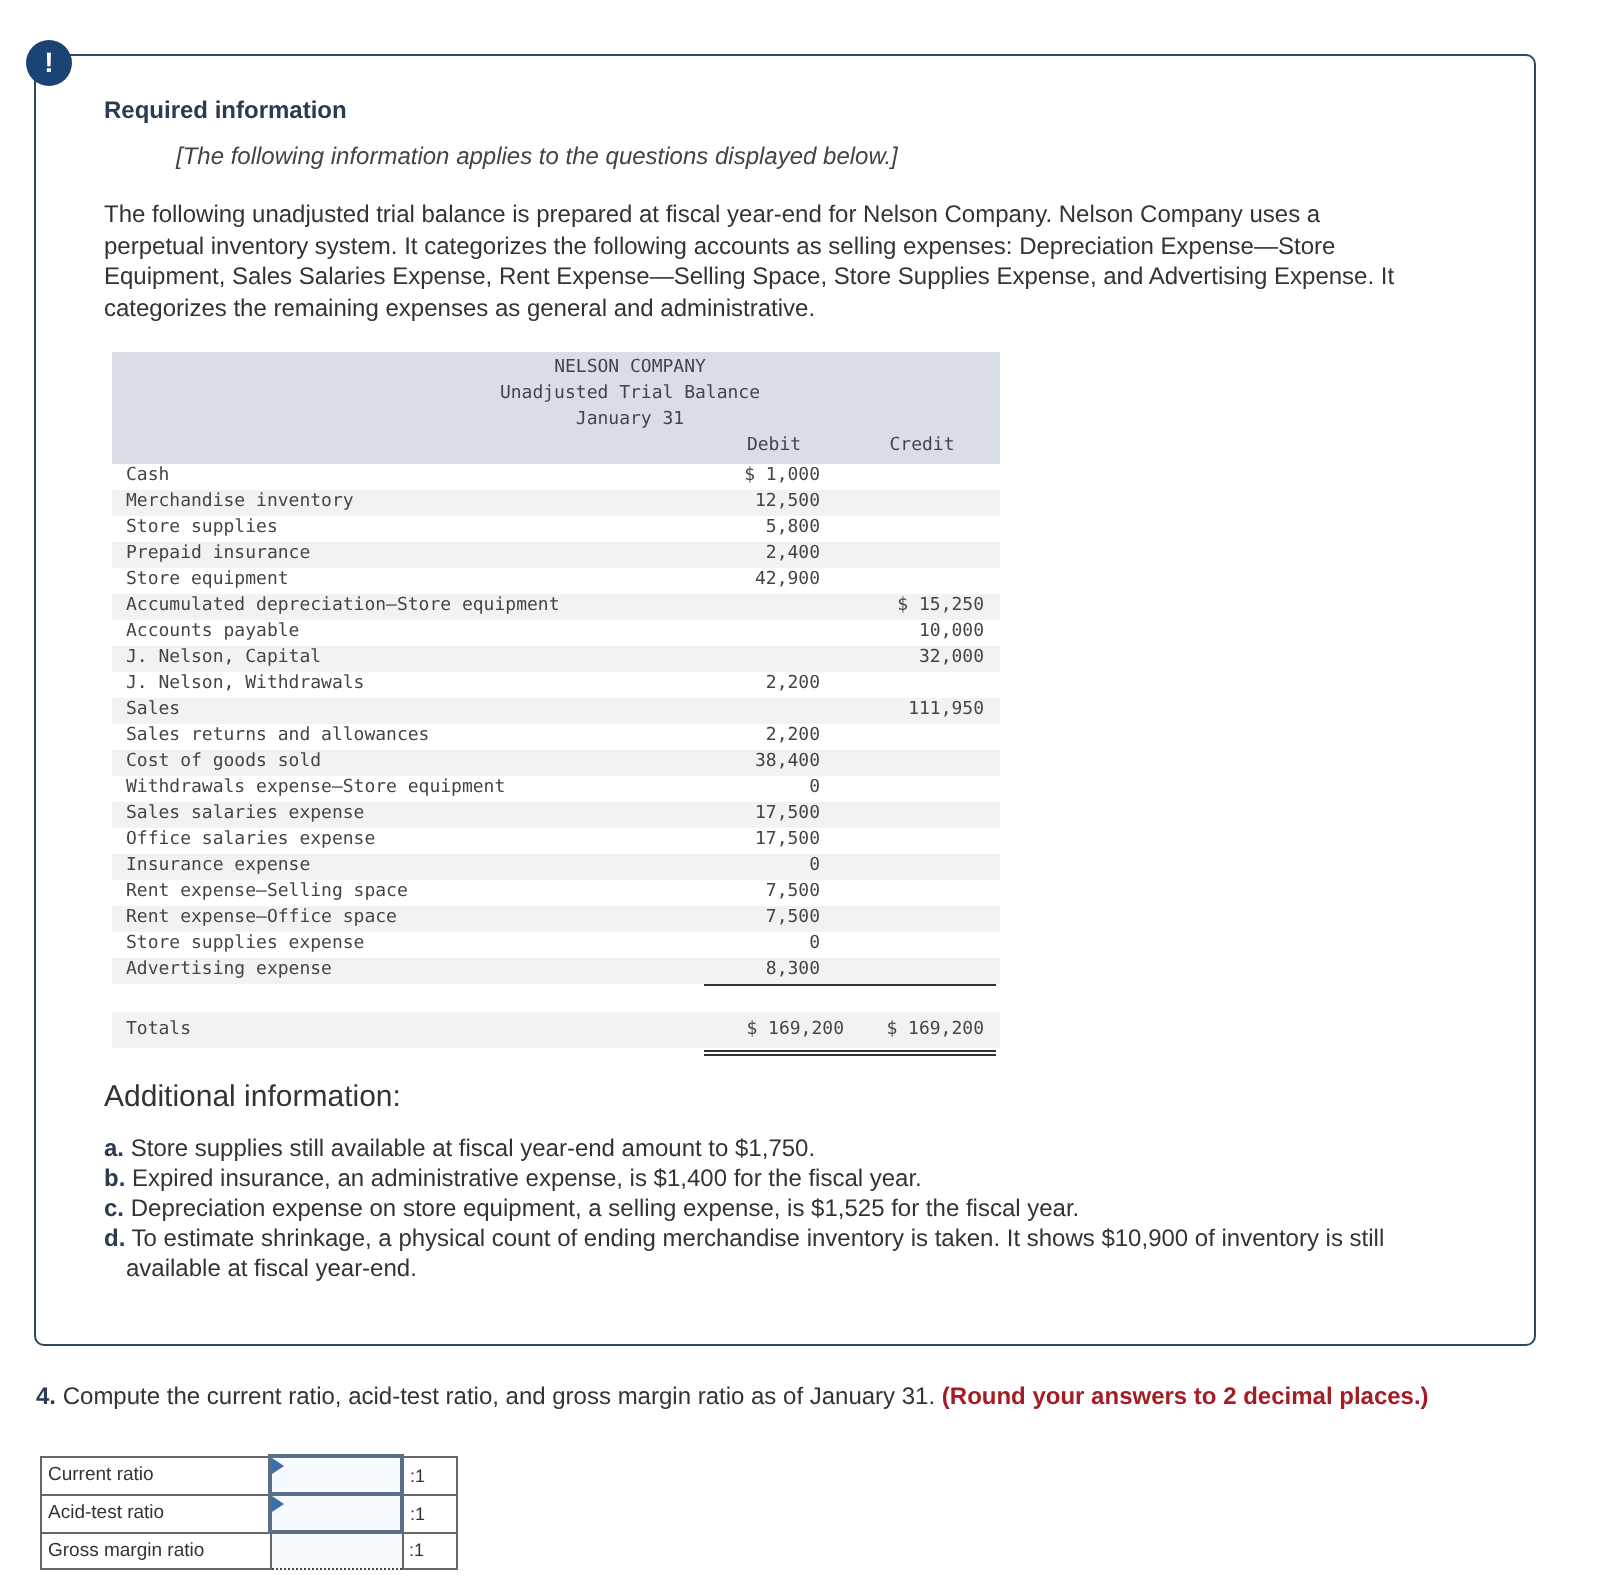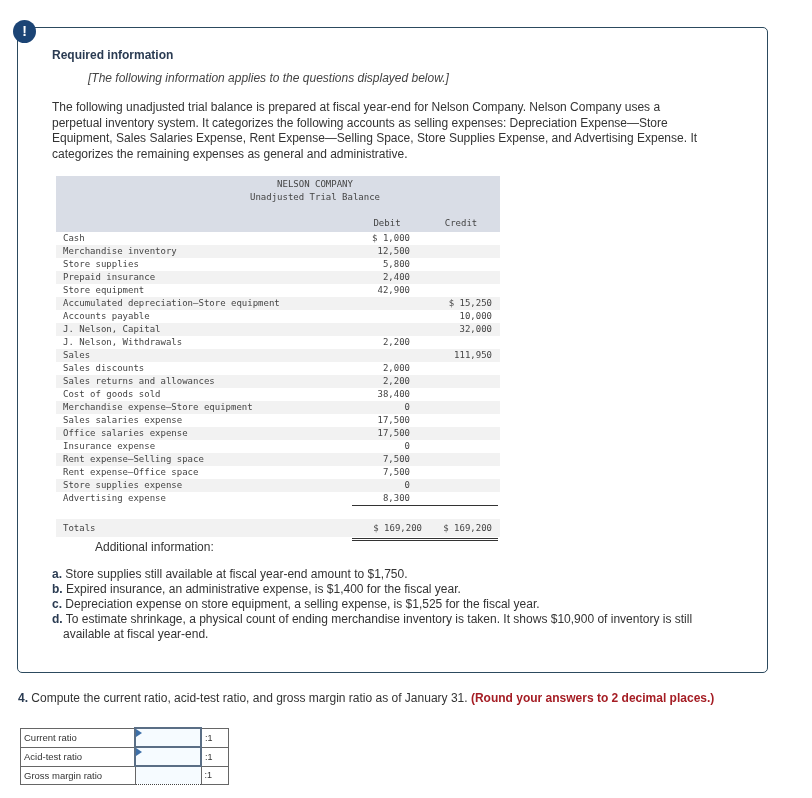--- a/index.html
+++ b/index.html
@@ -27,21 +27,21 @@
     .row { height: 13px; line-height: 13px; position: relative; }
     .row:nth-child(even) { background: #f2f2f2; }
     .row .acct { position: absolute; left: 7px; }
     .row .deb { position: absolute; left: 284px; width: 70px; text-align: right; }
     .row .cred { position: absolute; left: 366px; width: 70px; text-align: right; }
     .totals { height: 18px; line-height: 18px; position: relative; background: #f2f2f2; margin-top: 14px; }
     .totals .acct { position: absolute; left: 7px; }
     .totals .deb { position: absolute; left: 296px; width: 70px; text-align: right; }
     .totals .cred { position: absolute; left: 366px; width: 70px; text-align: right; }
     .tline { position: absolute; left: 296px; width: 146px; border-top: 1px solid #333; }
-    .addl-title { position: absolute; left: 52px; top: 540px; font-size: 12px; color: #333; margin-left: 43px; }
+    .addl-title { position: absolute; left: 52px; top: 540px; font-size: 15px; color: #333; }
     .addl-list { position: absolute; left: 52px; top: 567px; width: 690px; font-size: 12px; line-height: 15px; color: #333; }
     .addl-list .item { padding-left: 11px; text-indent: -11px; }
     .addl-list b { color: #2a3b52; }
     .question { position: absolute; left: 18px; top: 691px; font-size: 12px; color: #333; }
     .question b.num { color: #2a3b52; }
     .question .note { color: #a51d24; font-weight: bold; }
     .ans-table { position: absolute; left: 20px; top: 727px; border-collapse: collapse; font-size: 9.5px; color: #333; }
     .ans-table td { border: 1px solid #666; height: 17px; padding: 0 3px; }
     .ans-table td.lbl { width: 107px; }
     .ans-table td.inp { width: 64px; padding: 0; background: #f6fbff; position: relative; }
@@ -57,20 +57,21 @@
 <div class="info-box"></div>
 <div class="alert-icon">!</div>
 <div class="req-title">Required information</div>
 <div class="req-sub">[The following information applies to the questions displayed below.]</div>
 <div class="intro">The following unadjusted trial balance is prepared at fiscal year-end for Nelson Company. Nelson Company uses a perpetual inventory system. It categorizes the following accounts as selling expenses: Depreciation Expense—Store Equipment, Sales Salaries Expense, Rent Expense—Selling Space, Store Supplies Expense, and Advertising Expense. It categorizes the remaining expenses as general and administrative.</div>
 
 <div class="tb">
   <div class="tb-head">
     <div class="hl" style="top:3px">NELSON COMPANY</div>
     <div class="hl" style="top:16px">Unadjusted Trial Balance</div>
+    <div class="hl" style="top:29px">January 31</div>
     <div class="col-h" style="left:296px">Debit</div>
     <div class="col-h" style="left:370px">Credit</div>
   </div>
   <div id="tb-rows">
       <div class="row">
         <span class="acct">Cash</span>
         <span class="deb">$ 1,000</span>
         <span class="cred"></span>
       </div>
       <div class="row">
@@ -112,36 +113,31 @@
         <span class="acct">J. Nelson, Withdrawals</span>
         <span class="deb">2,200</span>
         <span class="cred"></span>
       </div>
       <div class="row">
         <span class="acct">Sales</span>
         <span class="deb"></span>
         <span class="cred">111,950</span>
       </div>
       <div class="row">
-        <span class="acct">Sales discounts</span>
-        <span class="deb">2,000</span>
-        <span class="cred"></span>
-      </div>
-      <div class="row">
         <span class="acct">Sales returns and allowances</span>
         <span class="deb">2,200</span>
         <span class="cred"></span>
       </div>
       <div class="row">
         <span class="acct">Cost of goods sold</span>
         <span class="deb">38,400</span>
         <span class="cred"></span>
       </div>
       <div class="row">
-        <span class="acct">Merchandise expense—Store equipment</span>
+        <span class="acct">Withdrawals expense—Store equipment</span>
         <span class="deb">0</span>
         <span class="cred"></span>
       </div>
       <div class="row">
         <span class="acct">Sales salaries expense</span>
         <span class="deb">17,500</span>
         <span class="cred"></span>
       </div>
       <div class="row">
         <span class="acct">Office salaries expense</span>

